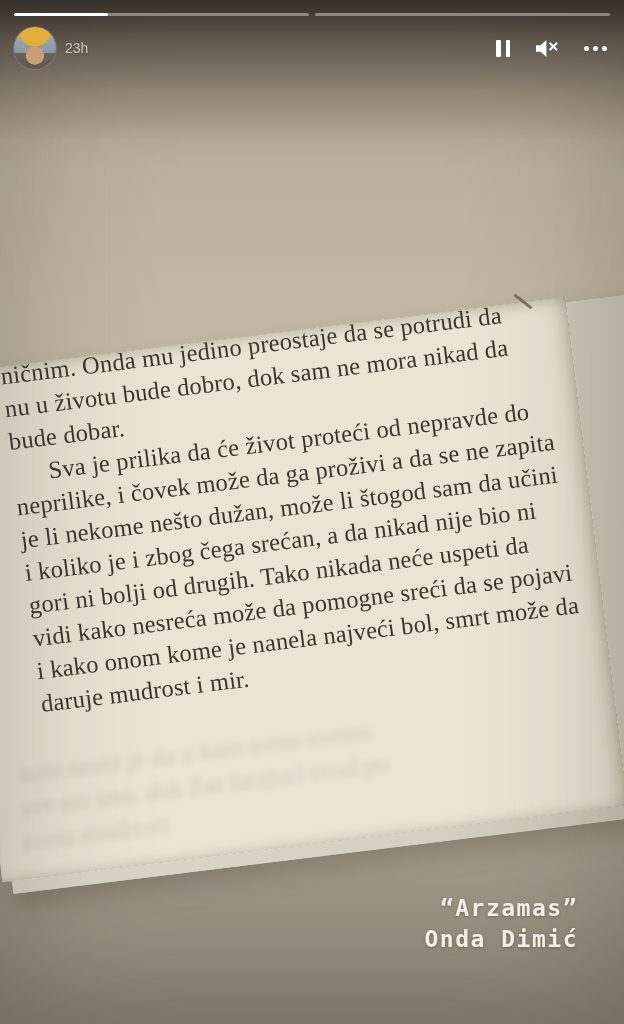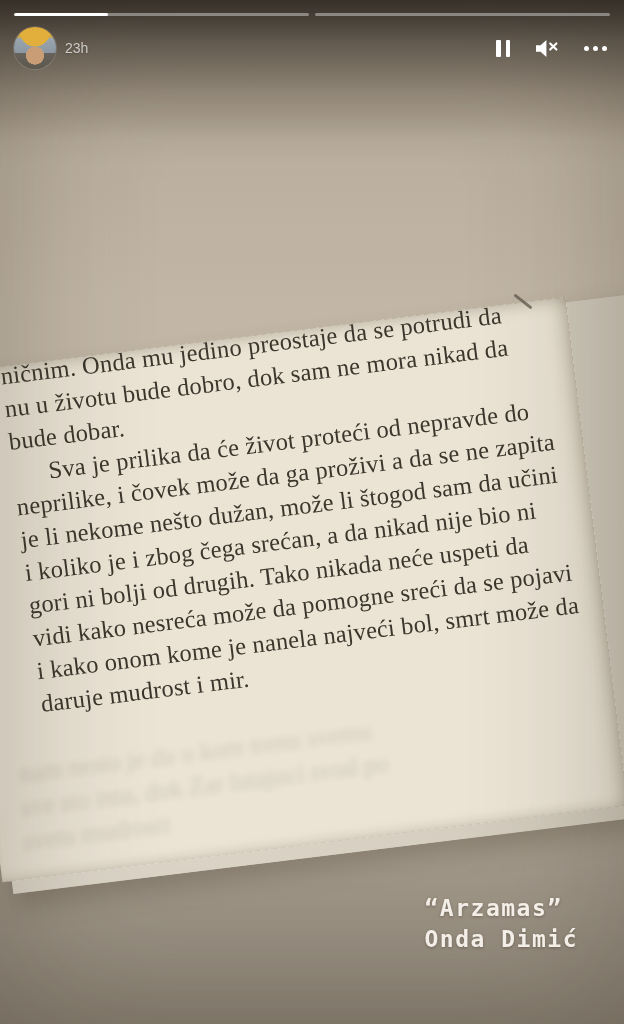--- a/index.html
+++ b/index.html
@@ -79,21 +79,21 @@
   .controls { display:flex; align-items:center; gap:25px; }
   .btn { background:none; border:none; padding:0; cursor:pointer; display:flex; align-items:center; }
   .pause-btn { gap:5px; }
   .pause-bar { width:4.5px; height:17px; background:#fff; border-radius:1px; }
   .more-btn { gap:4px; }
   .dot { width:5px; height:5px; border-radius:50%; background:#fff; }
 
   
   .attribution {
     position:absolute; top:893px; right:46px; z-index:7;
-    text-align:left;
+    text-align:right;
     font-family:"DejaVu Sans Mono", monospace; font-weight:bold;
     font-size:23px; letter-spacing:1.5px; line-height:31px;
     color:#f3efe8; text-shadow:0 1px 3px rgba(70,58,45,0.45);
   }
 </style>
 </head>
 <body>
 
 <div class="screen">
 

